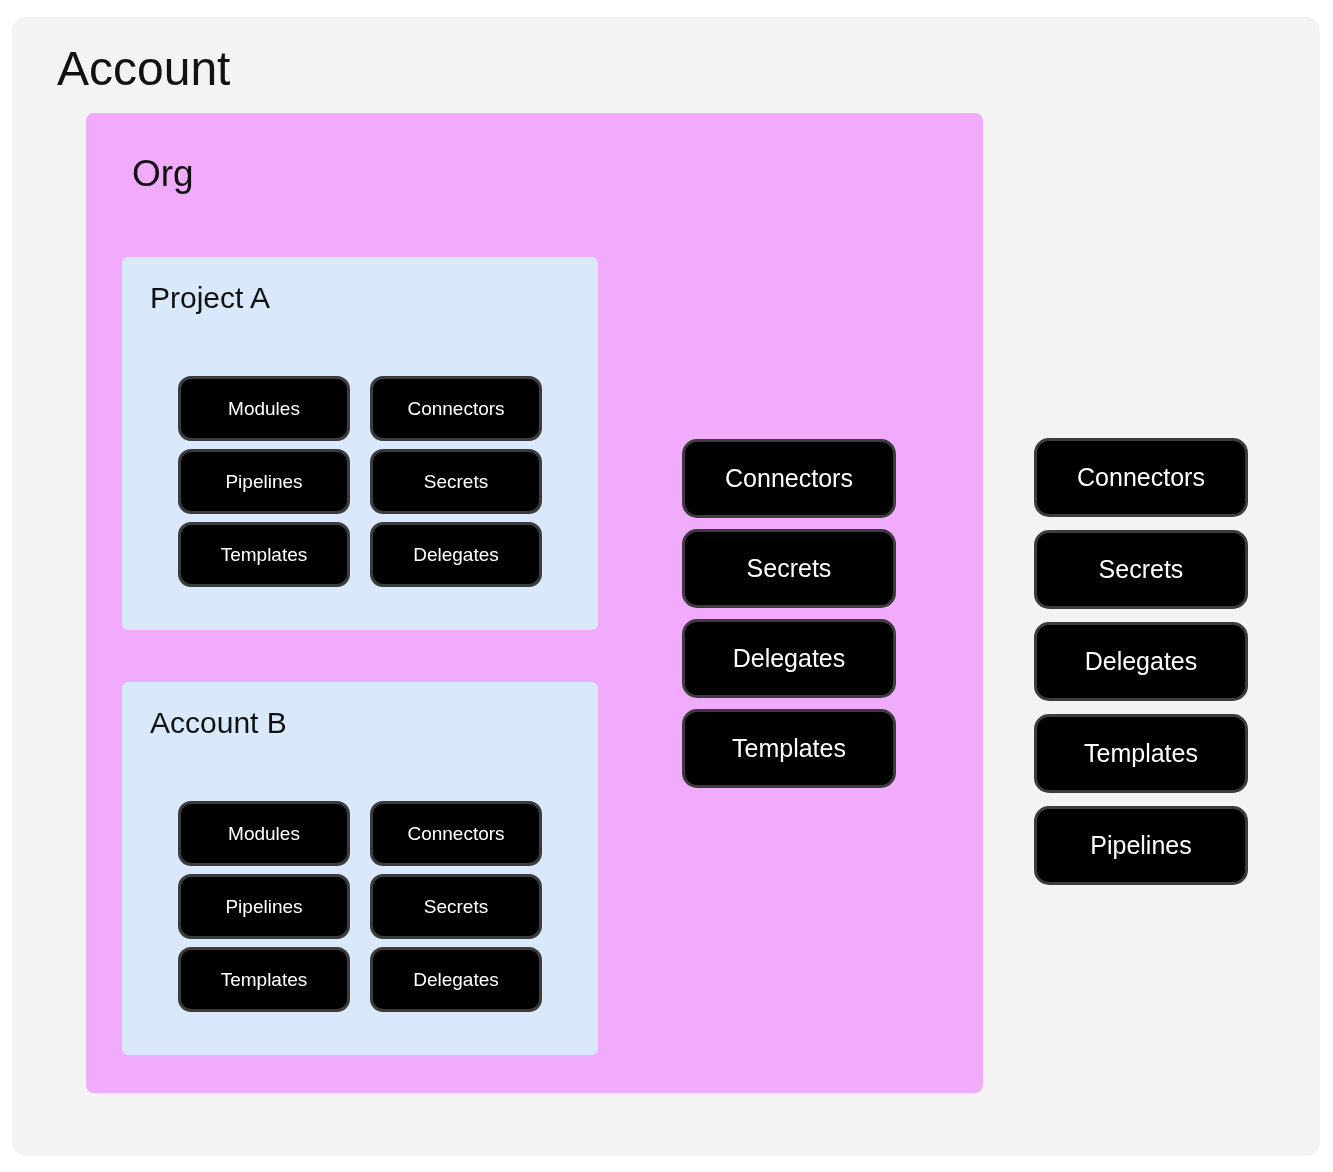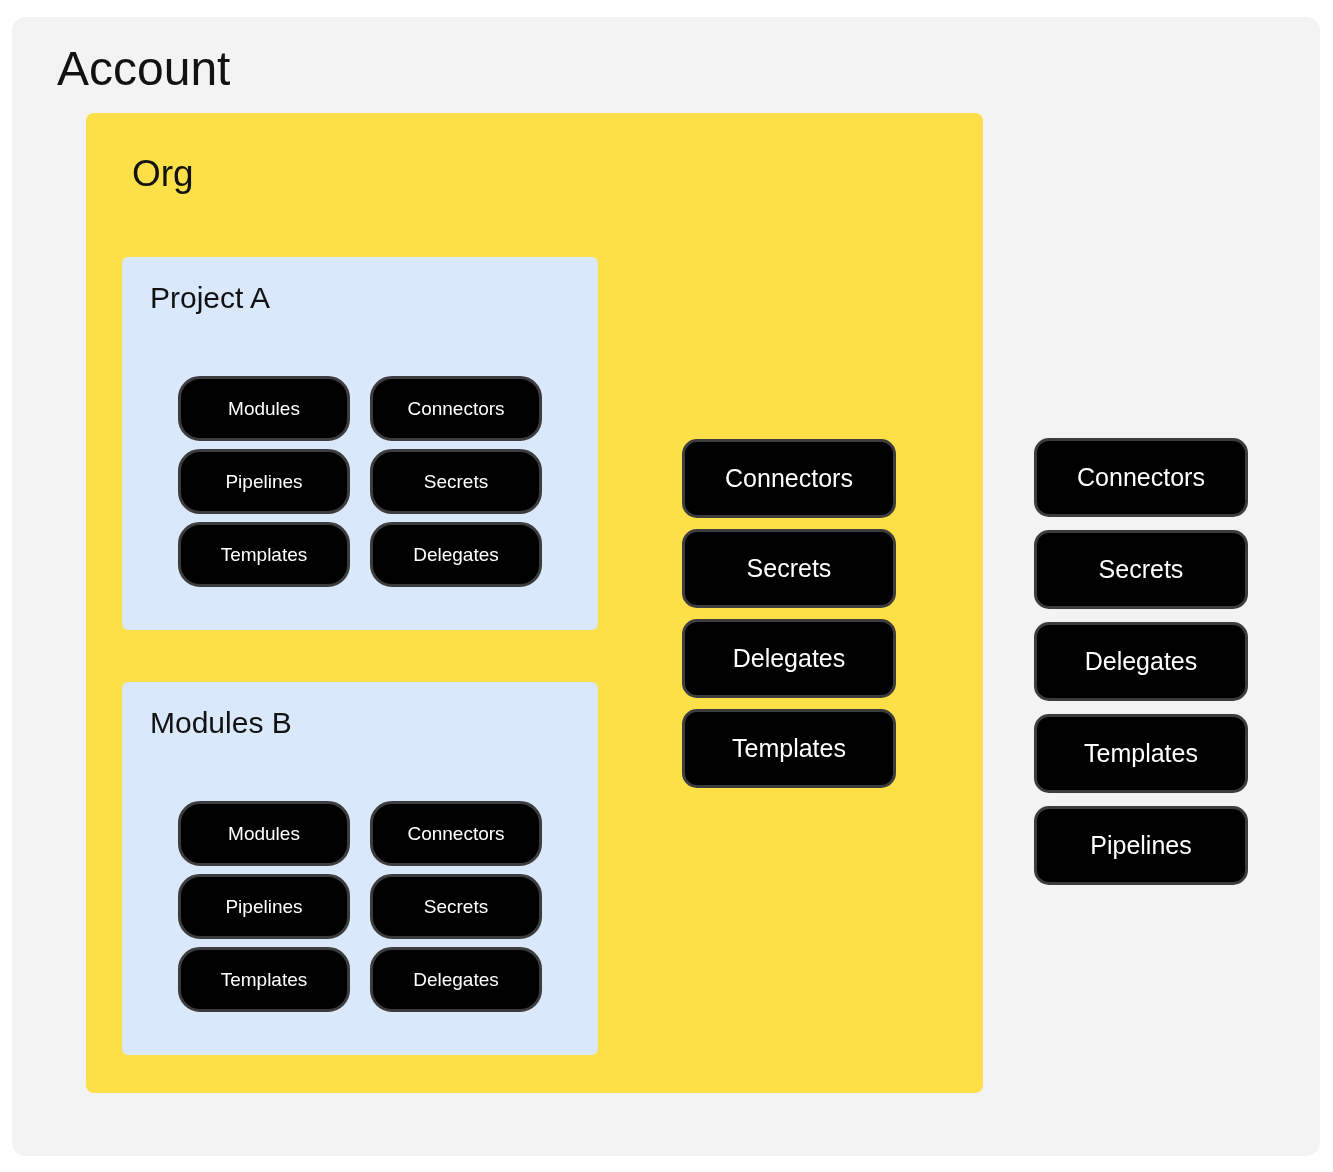--- a/index.html
+++ b/index.html
@@ -31,21 +31,21 @@
     font-size: 48px;
     line-height: 1.15;
     color: #121212;
   }
   .org-box {
     position: absolute;
     left: 74px;
     top: 96px;
     width: 897px;
     height: 980px;
-    background: #fde047;
+    background: #f0abfc;
     border-radius: 8px;
   }
   .org-title {
     position: absolute;
     left: 46px;
     top: 40px;
     font-size: 37px;
     line-height: 1.15;
     color: #121212;
   }
@@ -73,21 +73,21 @@
     color: #ffffff;
     display: flex;
     align-items: center;
     justify-content: center;
     box-sizing: border-box;
     white-space: nowrap;
   }
   .pill-sm {
     width: 172px;
     height: 65px;
-    border-radius: 22px;
+    border-radius: 13px;
     font-size: 19px;
   }
   .pill-lg {
     width: 214px;
     height: 79px;
     border-radius: 15px;
     font-size: 25px;
   }
   .btn-grid {
     position: absolute;
@@ -132,21 +132,21 @@
           <div class="pill pill-sm">Modules</div>
           <div class="pill pill-sm">Connectors</div>
           <div class="pill pill-sm">Pipelines</div>
           <div class="pill pill-sm">Secrets</div>
           <div class="pill pill-sm">Templates</div>
           <div class="pill pill-sm">Delegates</div>
         </div>
       </div>
 
       <div class="project-box project-b">
-        <div class="project-title">Modules B</div>
+        <div class="project-title">Account B</div>
         <div class="btn-grid">
           <div class="pill pill-sm">Modules</div>
           <div class="pill pill-sm">Connectors</div>
           <div class="pill pill-sm">Pipelines</div>
           <div class="pill pill-sm">Secrets</div>
           <div class="pill pill-sm">Templates</div>
           <div class="pill pill-sm">Delegates</div>
         </div>
       </div>
 

